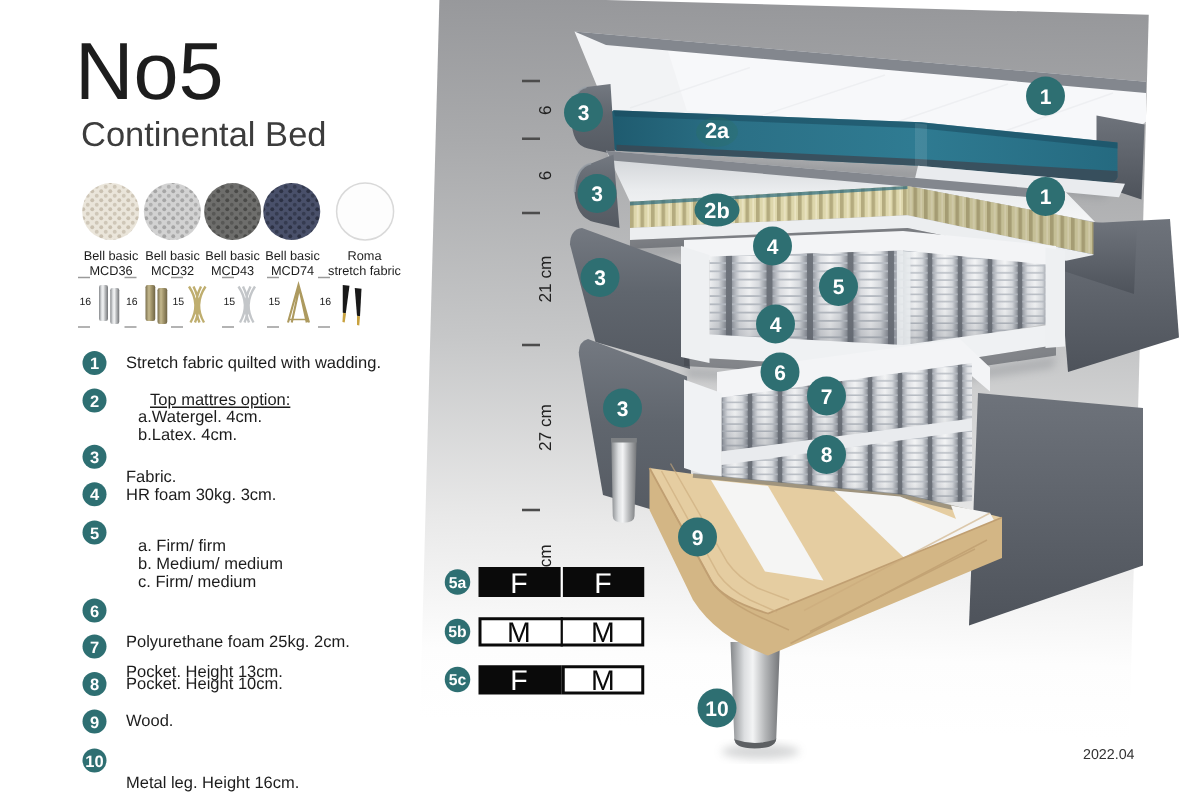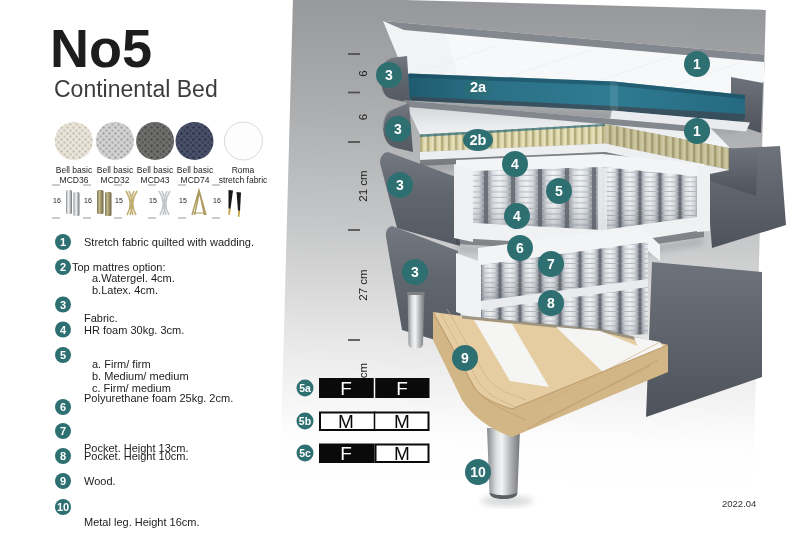--- a/index.html
+++ b/index.html
@@ -407,49 +407,49 @@
 </g>
 
 <g>
   <path d="M228.5,190 L233,190.5 L230.5,209 L228.5,208.5 Z" fill="#191919"></path>
   <path d="M228.7,208.5 L230.7,209 L229.8,215 L228.3,214.7 Z" fill="#c8a23f"></path>
   <path d="M236.5,192 L241,192.5 L240,211 L238,210.5 Z" fill="#191919"></path>
   <path d="M238,210.5 L240,211 L239.5,217 L238,216.7 Z" fill="#c8a23f"></path>
 </g>
 </svg>
 
-<div class="t" style="left:50px;top:17px;font-size:54px;font-weight:700;letter-spacing:0px;color:#1d1d1d;">No5</div>
+<div class="t" style="left:50px;top:17px;font-size:54px;font-weight:400;letter-spacing:0px;color:#1d1d1d;">No5</div>
 
 <div class="t" style="left:54px;top:76px;font-size:23px;color:#3c3c3c;letter-spacing:0px;">Continental Bed</div>
 
 <div class="t" style="left:74px;top:165px;width:0;font-size:8.5px;text-align:center;"><span style="display:inline-block;transform:translateX(-50%);">Bell basic<br>MCD36</span></div>
 
 <div class="t" style="left:115px;top:165px;width:0;font-size:8.5px;text-align:center;"><span style="display:inline-block;transform:translateX(-50%);">Bell basic<br>MCD32</span></div>
 
 <div class="t" style="left:155px;top:165px;width:0;font-size:8.5px;text-align:center;"><span style="display:inline-block;transform:translateX(-50%);">Bell basic<br>MCD43</span></div>
 
 <div class="t" style="left:195px;top:165px;width:0;font-size:8.5px;text-align:center;"><span style="display:inline-block;transform:translateX(-50%);">Bell basic<br>MCD74</span></div>
 
 <div class="t" style="left:243px;top:165px;width:0;font-size:8.5px;text-align:center;"><span style="display:inline-block;transform:translateX(-50%);">Roma<br>stretch fabric</span></div>
 
 <div class="t sub" style="left:84px;top:236px;">Stretch fabric quilted with wadding.</div>
 
-<div class="t sub" style="left:72px;top:261px;">Top mattres option:</div>
+<div class="t sub" style="left:100px;top:261px;text-decoration:underline;">Top mattres option:</div>
 <div class="t sub" style="left:92px;top:272px;">a.Watergel. 4cm.</div>
 <div class="t sub" style="left:92px;top:284px;">b.Latex. 4cm.</div>
 
 <div class="t sub" style="left:84px;top:312px;">Fabric.</div>
 
 <div class="t sub" style="left:84px;top:324px;">HR foam 30kg. 3cm.</div>
 
 <div class="t sub" style="left:92px;top:358px;">a. Firm/ firm</div>
 <div class="t sub" style="left:92px;top:370px;">b. Medium/ medium</div>
 <div class="t sub" style="left:92px;top:382px;">c. Firm/ medium</div>
 
-<div class="t sub" style="left:84px;top:392px;">Polyurethane foam 25kg. 2cm.</div>
+<div class="t sub" style="left:84px;top:422px;">Polyurethane foam 25kg. 2cm.</div>
 
 <div class="t sub" style="left:84px;top:442px;">Pocket. Height 13cm.</div>
 
 <div class="t sub" style="left:84px;top:450px;">Pocket. Height 10cm.</div>
 
 <div class="t sub" style="left:84px;top:475px;">Wood.</div>
 
 <div class="t sub" style="left:84px;top:501px;margin-top:15px;">Metal leg. Height 16cm.</div>
 
 <div class="t" style="left:722px;top:498px;font-size:9.5px;color:#333;">2022.04</div>

